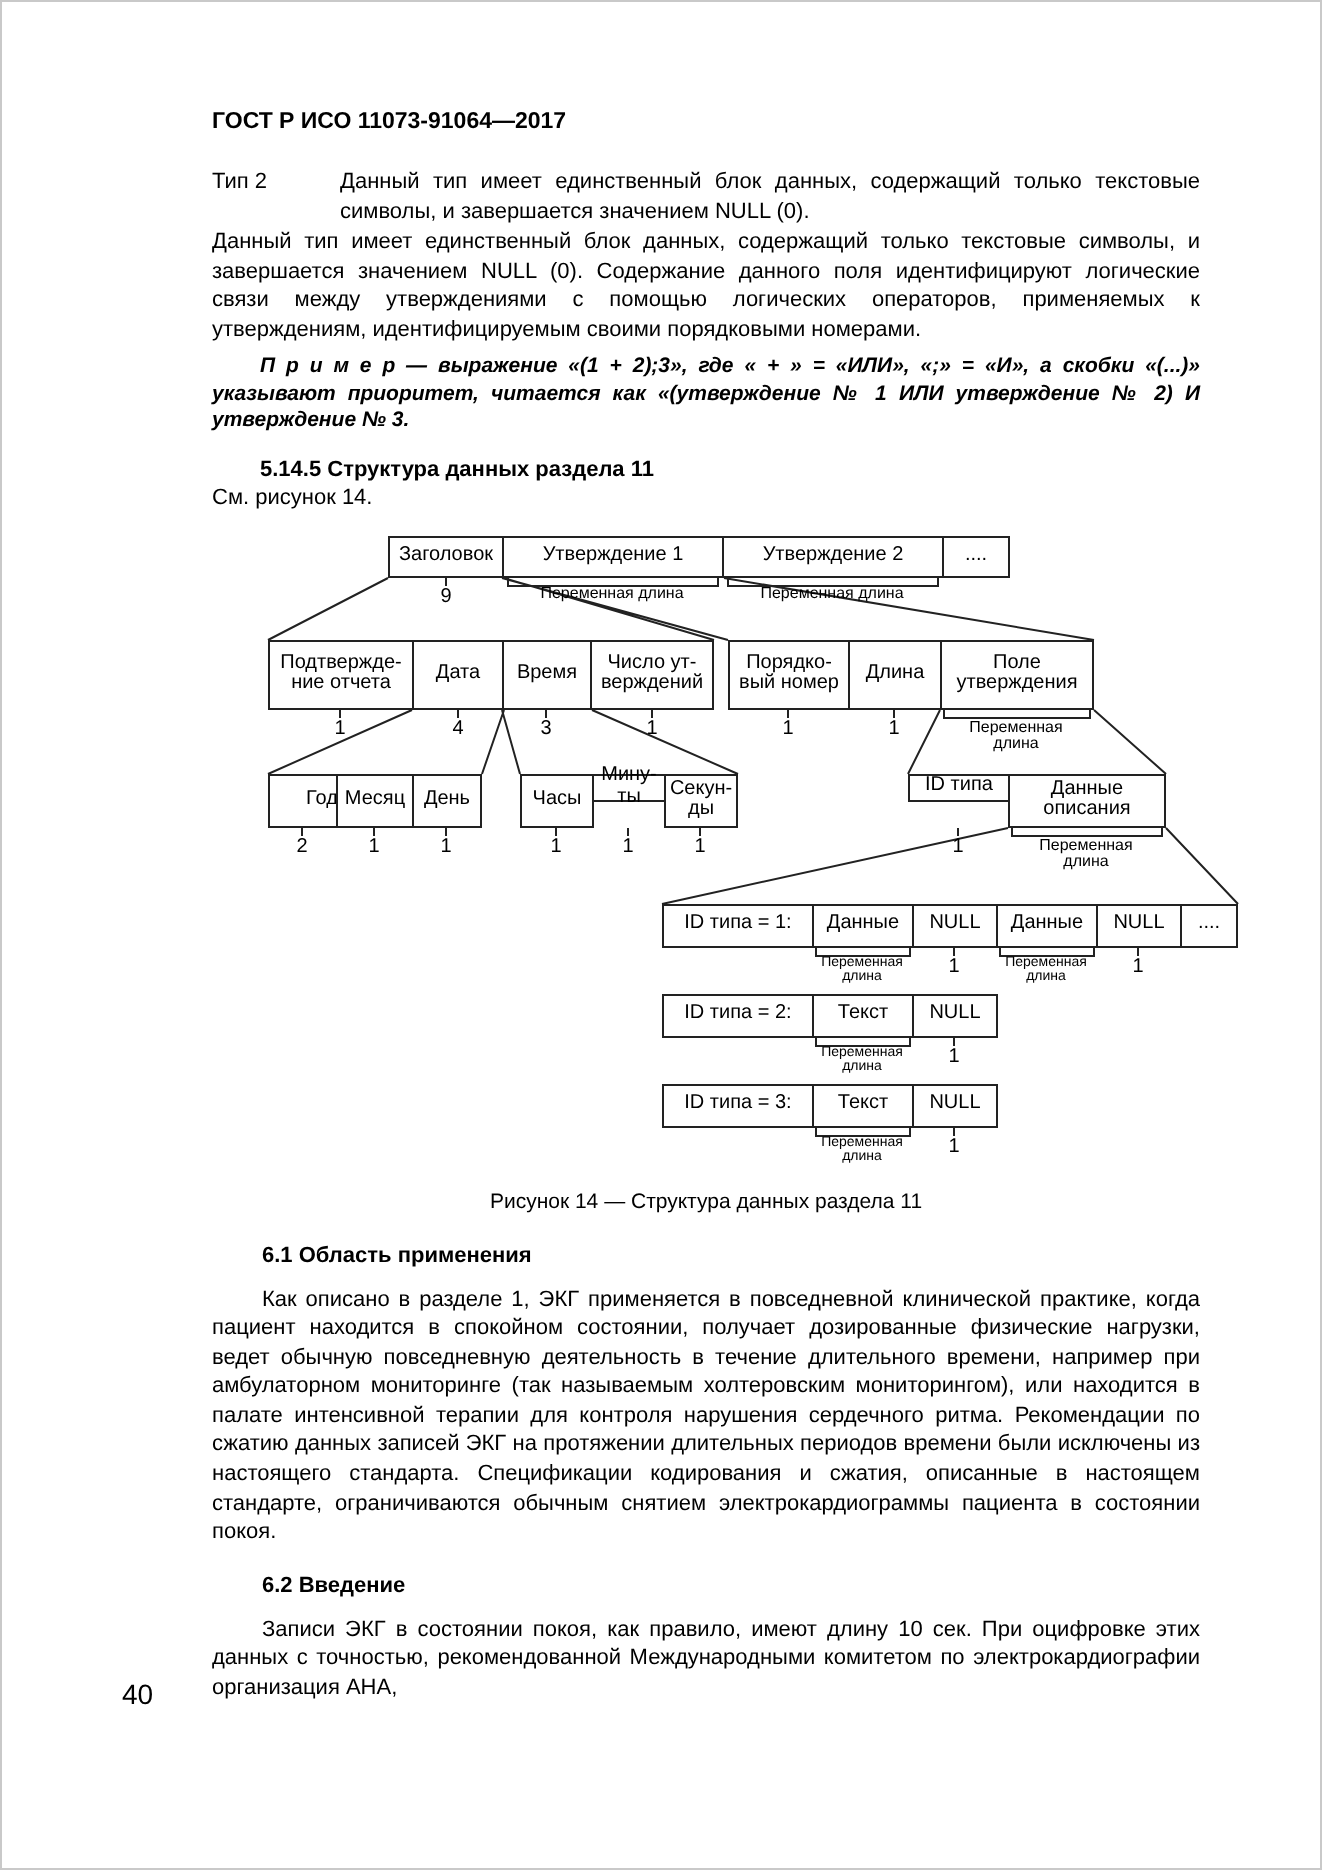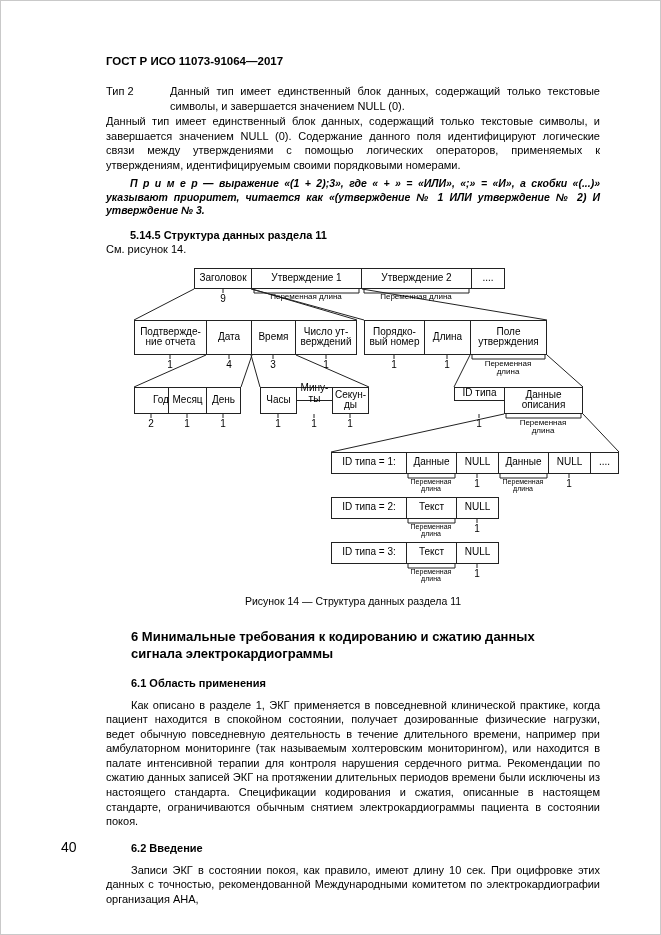--- a/index.html
+++ b/index.html
@@ -136,21 +136,20 @@
       <div class="fbox" style="left:285px;top:282px;width:76px;height:22px;">ID типа = 3:</div>
       <div class="fbox" style="left:360px;top:282px;width:51px;height:22px;">Текст</div>
       <div class="fbox" style="left:410px;top:282px;width:43px;height:22px;">NULL</div>
       <div class="fvar7" style="left:350px;top:308px;width:70px;">Переменная
 длина</div>
       <div class="fsize" style="left:421px;top:308px;width:20px;">1</div>
     </div>
 
     <p class="caption">Рисунок 14 — Структура данных раздела 11</p>
 
-    <h2 class="h6">6 Минимальные требования к кодированию и сжатию данных сигнала электрокардиограммы</h2>
 
     <h3 class="h61">6.1 Область применения</h3>
     <p class="para">Как описано в разделе 1, ЭКГ применяется в повседневной клинической практике, когда пациент находится в спокойном состоянии, получает дозированные физические нагрузки, ведет обычную повседневную деятельность в течение длительного времени, например при амбулаторном мониторинге (так называемым холтеровским мониторингом), или находится в палате интенсивной терапии для контроля нарушения сердечного ритма. Рекомендации по сжатию данных записей ЭКГ на протяжении длительных периодов времени были исключены из настоящего стандарта. Спецификации кодирования и сжатия, описанные в настоящем стандарте, ограничиваются обычным снятием электрокардиограммы пациента в состоянии покоя.</p>
 
     <h3 class="h62">6.2 Введение</h3>
     <p class="para">Записи ЭКГ в состоянии покоя, как правило, имеют длину 10 сек. При оцифровке этих данных с точностью, рекомендованной Международными комитетом по электрокардиографии организация АНА,</p>
 
   </div>
 
   <div class="pagenum">40</div>

